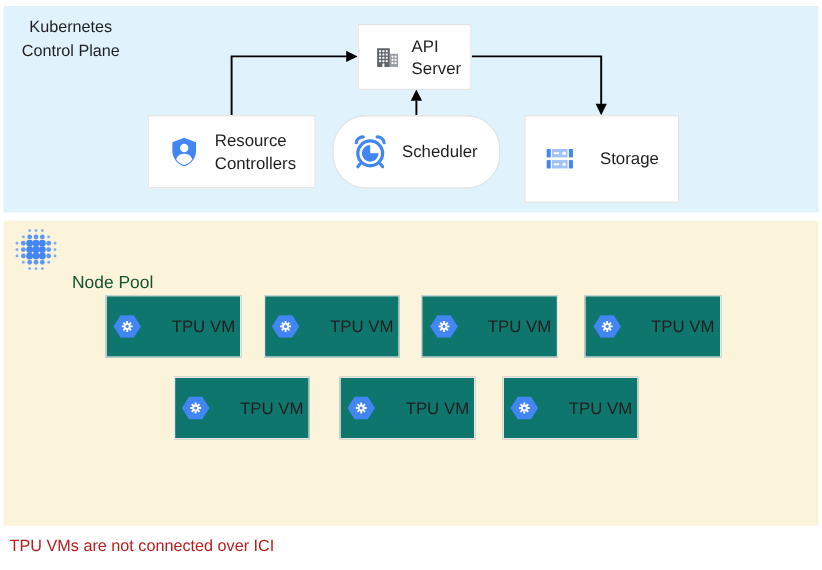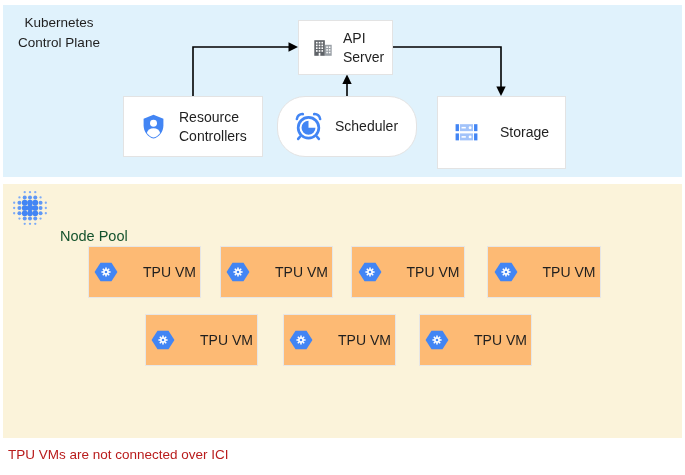--- a/index.html
+++ b/index.html
@@ -22,21 +22,21 @@
   }
   .node-box .lbl { line-height:1.35; }
   .box-api       { left:298px; top:20px;  width:95px;  height:55px; padding-left:13px; gap:9px; }
   .box-api .lbl  { width:52px; }
   .box-res       { left:123px; top:96px;  width:140px; height:61px; padding-left:16px; gap:12px; }
   .box-res .lbl  { width:82px; }
   .box-sched     { left:277px; top:96px;  width:140px; height:61px; padding-left:15px; gap:11px;border-radius:28px; }
   .box-store     { left:437px; top:96px;  width:129px; height:73px; padding-left:15px; gap:20px; }
 
   .tpu-box {
-    position:absolute; width:113px; height:52px; background:#fdba74; border:1px solid #e6e6e6;
+    position:absolute; width:113px; height:52px; background:#0f766e; border:1px solid #e6e6e6;
     box-sizing:border-box; display:flex; align-items:center; justify-content:center; gap:24px;
     font-size:14px; color:#1f1f1f;
   }
 
   .pool-header-icon { position:absolute; left:11px; top:189px; }
   .pool-header-label { position:absolute; left:60px; top:200px; font-size:14.5px; color:#14532d;margin-top:28px; }
 
   .arrows { position:absolute; left:0; top:0; width:685px; height:475px; pointer-events:none; }
 
   .caption { position:absolute; left:8px; top:447px; font-size:13.5px; color:#b91c1c; }

